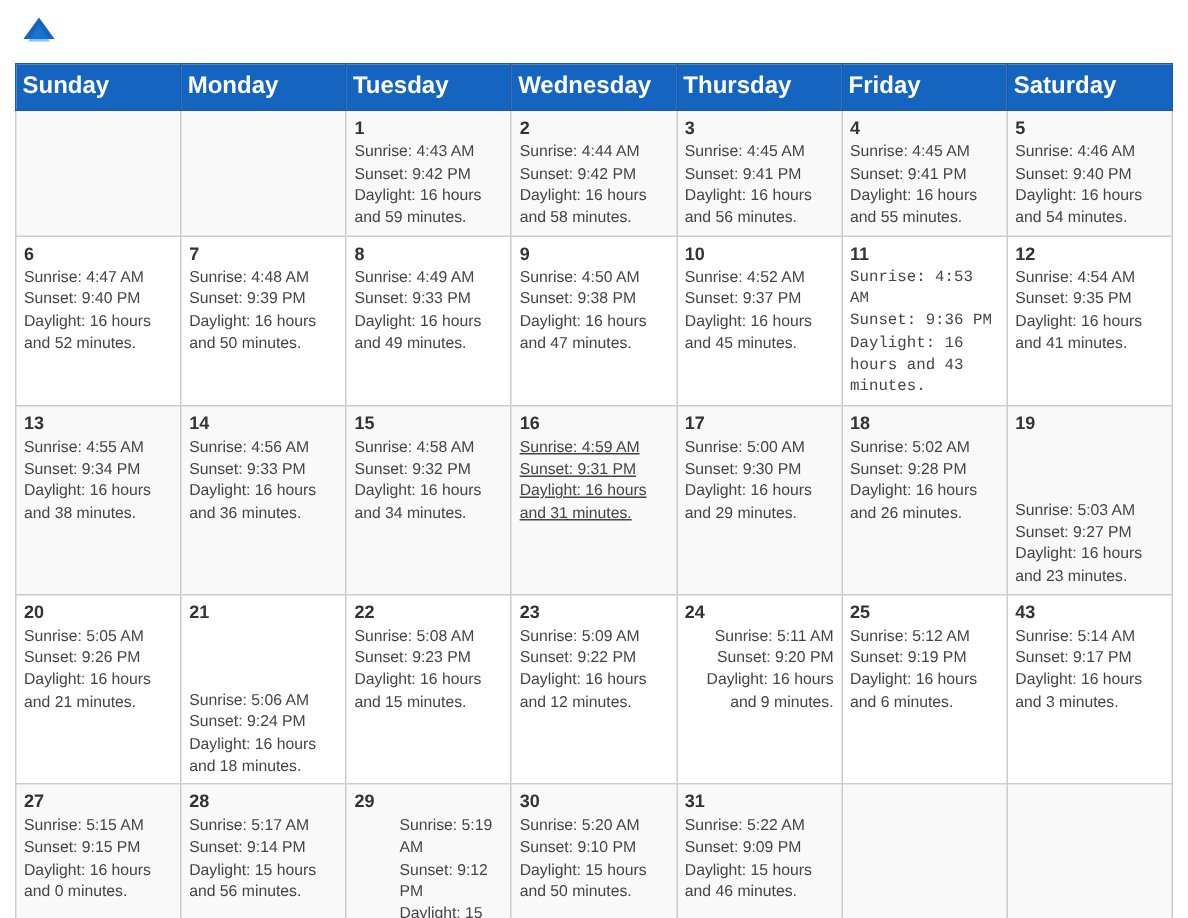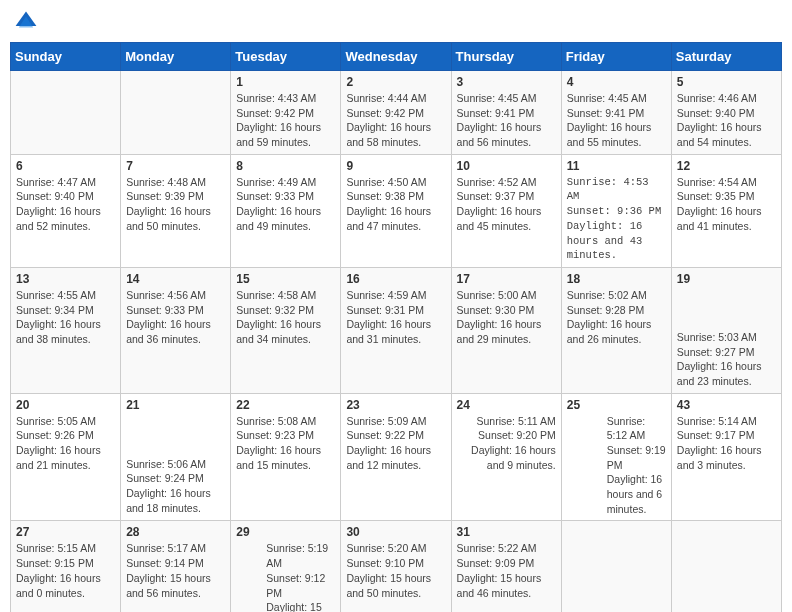--- a/index.html
+++ b/index.html
@@ -50,21 +50,21 @@
       color: #333;
     }
     table {
       width: 100%;
       border-collapse: collapse;
       border: 1px solid #ccc;
     }
     thead tr th {
       background-color: #1565c0;
       color: #fff;
-      font-size: 13px;
+      font-size: 16px;
       font-weight: bold;
       padding: 6px 4px;
       text-align: left;
       border: 1px solid #1a5aad;
     }
     tbody tr td {
       border: 1px solid #ccc;
       vertical-align: top;
       padding: 4px 5px;
       font-size: 11px;
@@ -214,21 +214,21 @@
 Daylight: 16 hours and 36 minutes.</div>
         </td>
         <td>
           <span class="day-number">15</span>
           <div class="day-info" style="white-space: pre-line;">Sunrise: 4:58 AM
 Sunset: 9:32 PM
 Daylight: 16 hours and 34 minutes.</div>
         </td>
         <td>
           <span class="day-number">16</span>
-          <div class="day-info" style="white-space: pre-line;">Sunrise: 4:59 AM
+          <div class="day-info" style="white-space: pre-line; text-decoration: underline;">Sunrise: 4:59 AM
 Sunset: 9:31 PM
 Daylight: 16 hours and 31 minutes.</div>
         </td>
         <td>
           <span class="day-number">17</span>
           <div class="day-info" style="white-space: pre-line;">Sunrise: 5:00 AM
 Sunset: 9:30 PM
 Daylight: 16 hours and 29 minutes.</div>
         </td>
         <td>
@@ -270,21 +270,21 @@
 Daylight: 16 hours and 12 minutes.</div>
         </td>
         <td>
           <span class="day-number">24</span>
           <div class="day-info" style="white-space: pre-line; text-align: right;">Sunrise: 5:11 AM
 Sunset: 9:20 PM
 Daylight: 16 hours and 9 minutes.</div>
         </td>
         <td>
           <span class="day-number">25</span>
-          <div class="day-info" style="white-space: pre-line; margin-left: 40px;">Sunrise: 5:12 AM
+          <div class="day-info" style="white-space: pre-line;">Sunrise: 5:12 AM
 Sunset: 9:19 PM
 Daylight: 16 hours and 6 minutes.</div>
         </td>
         <td>
           <span class="day-number">43</span>
           <div class="day-info" style="white-space: pre-line;">Sunrise: 5:14 AM
 Sunset: 9:17 PM
 Daylight: 16 hours and 3 minutes.</div>
         </td>
       </tr>

